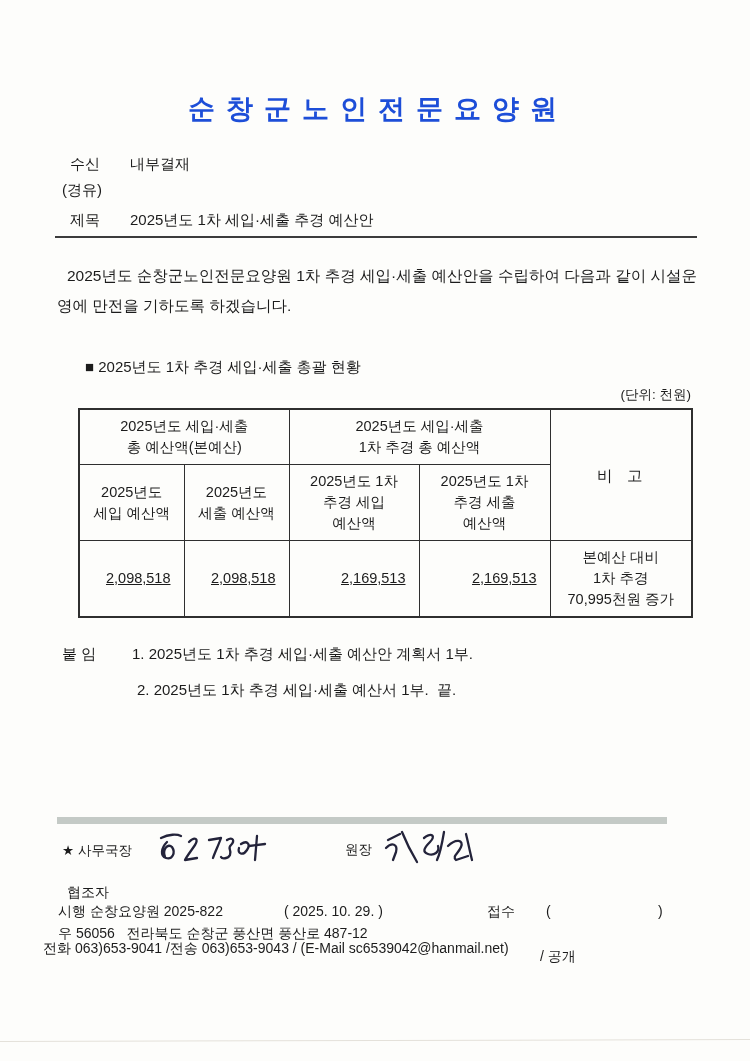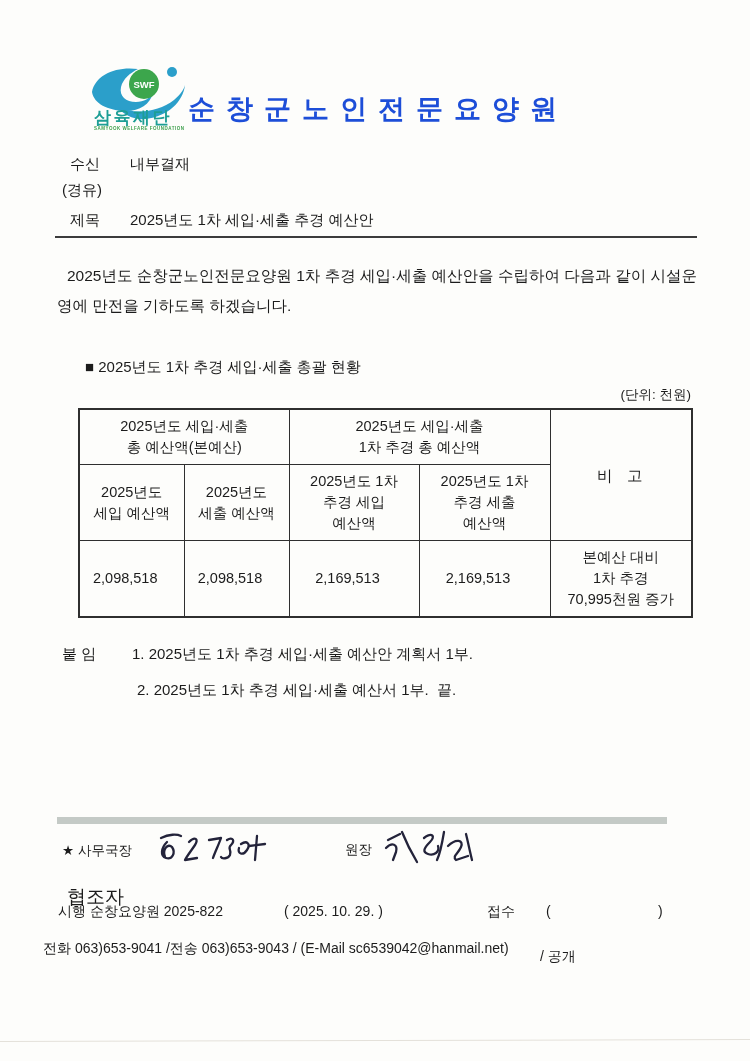--- a/index.html
+++ b/index.html
@@ -42,66 +42,55 @@
   .budget-table { position:absolute; left:78px; top:408px; width:613px;
                   border-collapse:collapse; table-layout:fixed;
                   border:2px solid #2f2f2f; }
   .budget-table th, .budget-table td {
     border:1.5px solid #2f2f2f; font-weight:normal; font-size:14.5px;
     text-align:center; vertical-align:middle; line-height:21px; padding:6px 0;
   }
   .budget-table tr.r1 { height:50px; }
   .budget-table tr.r2 { height:62px; }
   .budget-table tr.r3 { height:68px; }
-  .budget-table td.num { text-align:center; padding-right:13px; }
+  .budget-table td.num { text-align:right; padding-right:13px;text-decoration:underline; }
   .budget-table th.remark-h { font-size:15.5px; letter-spacing:2px; }
 
   
   .attach-label { left:62px; top:645px; font-size:15px; }
   .attach-item1 { left:132px; top:645px; font-size:15px; }
   .attach-item2 { left:137px; top:681px; font-size:15px; }
 
   
   .approval-bar { left:57px; top:817px; width:610px; height:7px; background:#c4cac6; }
   .approver-left { left:62px; top:842px; font-size:13.5px; }
   .approver-right { left:345px; top:841px; font-size:13.5px; }
   .sig1 { left:155px; top:830px; }
   .sig2 { left:378px; top:826px; }
   .sig path { fill:none; stroke:#23233a; stroke-width:2.3; stroke-linecap:round;
               stroke-linejoin:round; }
 
   
-  .cooperator { left:67px; top:884px; font-size:19px; }
+  .cooperator { left:67px; top:884px; font-size:14px; }
   .issue-no { left:58px; top:903px; font-size:14px; }
   .issue-date { left:284px; top:903px; font-size:14px; }
   .receipt-label { left:487px; top:903px; font-size:14px; }
   .receipt-open { left:546px; top:903px; font-size:14px; }
   .receipt-close { left:658px; top:903px; font-size:14px; }
   .postal { left:58px; top:925px; font-size:14px; }
   .contact { left:43px; top:940px; font-size:14px; }
   .disclosure { left:540px; top:948px; font-size:14px; }
   .scan-line { left:0; top:1040px; width:750px; height:1px; background:#e4e1da;
                transform:rotate(-0.15deg); }
 </style>
 </head>
 <body>
 
 <div class="page">
 
-  <div class="abs logo-box">
-    <svg width="116" height="78" viewBox="0 0 116 78">
-      <path d="M6,30 C9,13 30,4 52,7 C44,11 37,17 35,25 C33,34 40,40 50,40 C58,40 64,36 67,31 C64,43 52,50 38,49 C22,48 8,42 6,30 Z" fill="#2b9fca"></path>
-      <path d="M32,45 C50,53 72,50 88,38 C95,32 98,27 99,23 C97,40 82,54 60,57 C48,58 37,53 32,45 Z" fill="#2b9fca"></path>
-      <circle cx="58" cy="22" r="15" fill="#3ca64c"></circle>
-      <text x="58" y="26" text-anchor="middle" font-size="9.5" font-weight="bold" fill="#ffffff" font-family="Liberation Sans, sans-serif">SWF</text>
-      <circle cx="86" cy="10" r="5" fill="#2b9fca"></circle>
-    </svg>
-    <div class="logo-kr">삼육재단</div>
-    <div class="logo-en">SAMYOOK WELFARE FOUNDATION</div>
-  </div>
 
   <div class="abs org-title">순창군노인전문요양원</div>
 
   <div class="abs recipient-row meta-label">
     <span>수신</span><span class="recipient-value">내부결재</span>
   </div>
   <div class="abs via-row">(경유)</div>
   <div class="abs subject-row">
     <span>제목</span><span class="subject-value">2025년도 1차 세입·세출 추경 예산안</span>
   </div>
@@ -180,17 +169,18 @@
     <path d="M70,20 C78,12 86,14 83,21 C80,28 74,30 78,34 L90,30"></path>
     <path d="M88,8 C90,16 92,26 94,34"></path>
   </svg>
 
   <div class="abs cooperator">협조자</div>
   <div class="abs issue-no">시행 순창요양원 2025-822</div>
   <div class="abs issue-date">( 2025. 10. 29. )</div>
   <div class="abs receipt-label">접수</div>
   <div class="abs receipt-open">(</div>
   <div class="abs receipt-close">)</div>
+  <div class="abs postal pre">우 56056   전라북도 순창군 풍산면 풍산로 487-12</div>
   <div class="abs contact">전화 063)653-9041 /전송 063)653-9043 / (E-Mail sc6539042@hanmail.net)</div>
   <div class="abs disclosure">/ 공개</div>
   <div class="abs scan-line"></div>
 
 </div>
 
 </body></html>

